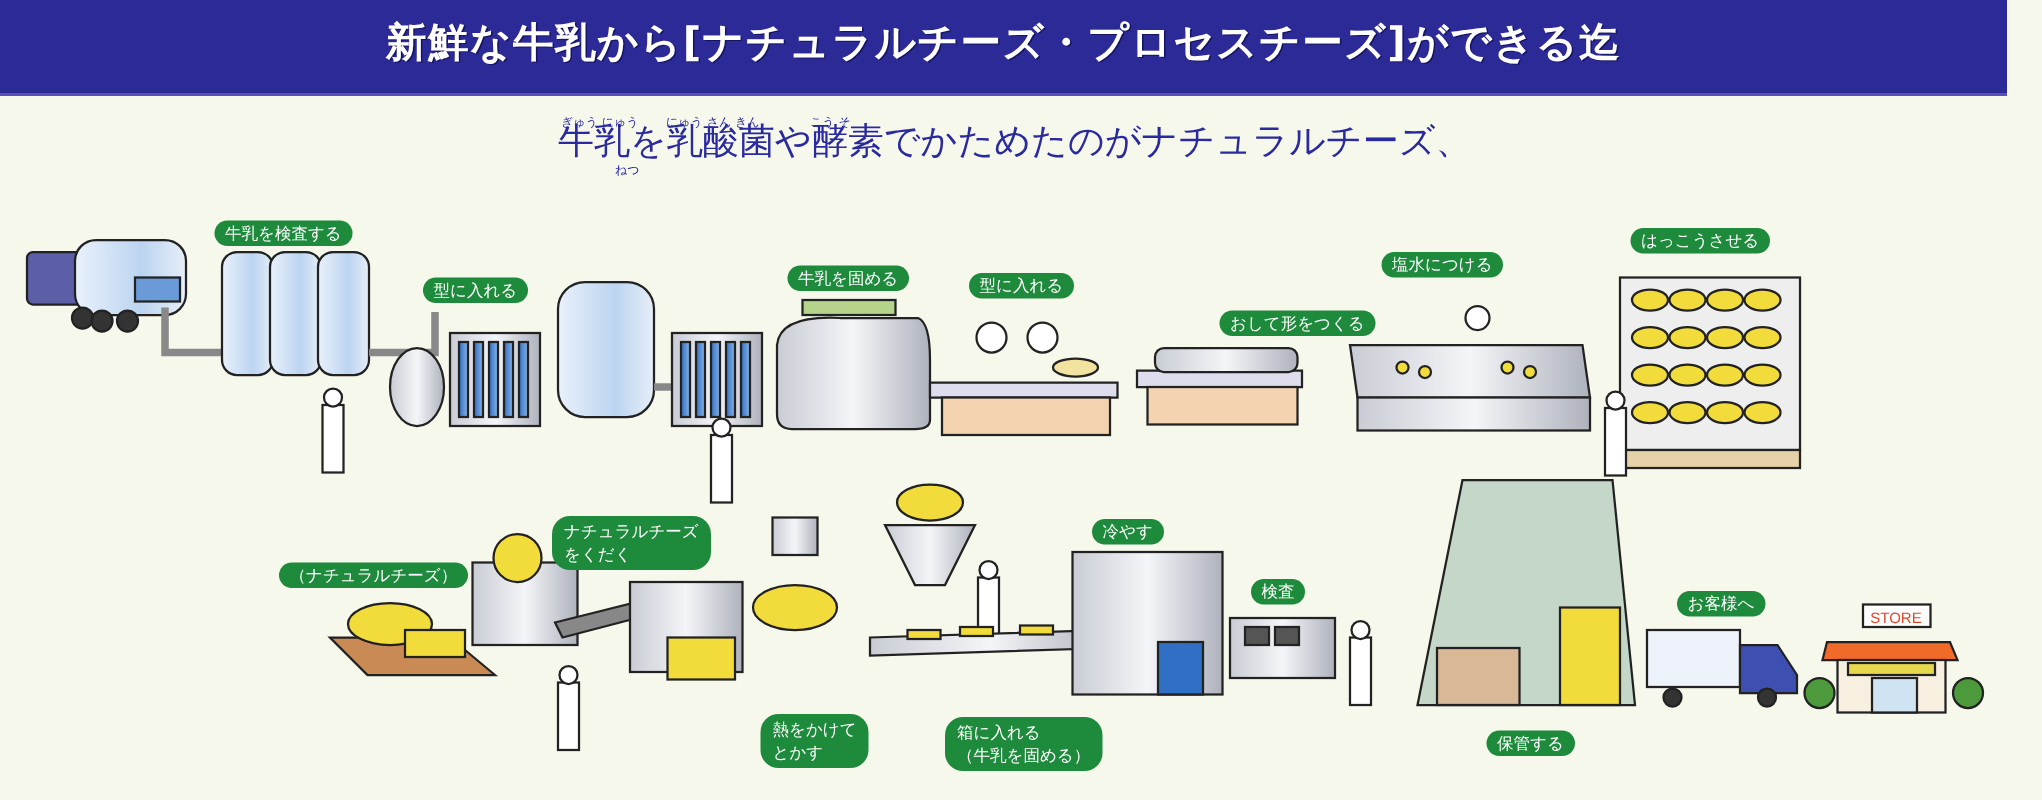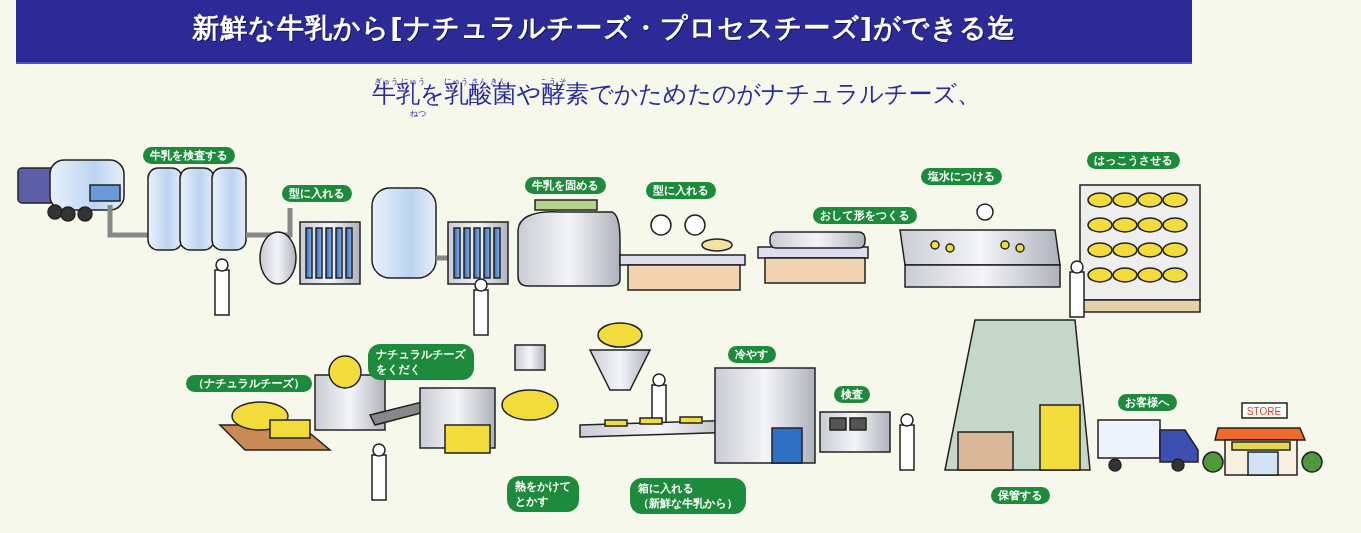--- a/index.html
+++ b/index.html
@@ -1,25 +1,25 @@
 <!DOCTYPE html>
 <html><head>
 <meta charset="utf-8">
 <style>
   html, body { margin:0; padding:0; }
   body { width:1361px; height:533px; background:#f7f8ec; position:relative; overflow:hidden;
          font-family:"DejaVu Sans", sans-serif; }
-  .banner { position:absolute; left:16px; top:0; width:1176px; height:62px; background:#2b2a96;
+  .banner { position:absolute; left:0; top:0; width:1338px; height:62px; background:#2b2a96;
             border-bottom:2px solid #5a4fb8; }
   .banner-title { position:absolute; left:0; width:100%; top:10px; text-align:center; color:#fff;
             font-weight:bold; font-size:27px; letter-spacing:1px; text-shadow:1px 1px 0 #151460; }
   .intro { position:absolute; left:372px; top:80px; color:#2a2aa0; font-size:24px; line-height:28px; }
   .ruby { position:absolute; font-size:8px; color:#2a2aa0; }
   .label { position:absolute; background:#1e8a3c; color:#fff; font-size:11px; border-radius:9px;
-           padding:1px 7px; line-height:15px; white-space:nowrap;font-weight:bold; }
+           padding:1px 7px; line-height:15px; white-space:nowrap; }
   .label.two { border-radius:12px; padding:3px 8px; line-height:15px; white-space:normal; }
   svg.art { position:absolute; left:0; top:0; }
 </style>
 </head>
 <body>
 
 <div class="banner">
   <div class="banner-title">新鮮な牛乳から[ナチュラルチーズ・プロセスチーズ]ができる迄</div>
 </div>
 
@@ -240,18 +240,18 @@
 <div class="label two" style="left:368px;top:344px">
   <div>ナチュラルチーズ</div>
   <div>をくだく</div>
 </div>
 <div class="label two" style="left:507px;top:476px">
   <div>熱をかけて</div>
   <div>とかす</div>
 </div>
 <div class="label two" style="left:630px;top:478px">
   <div>箱に入れる</div>
-  <div>（新鮮な牛乳から）</div>
+  <div>（牛乳を固める）</div>
 </div>
 <div class="label" style="left:728px;top:346px">冷やす</div>
 <div class="label" style="left:834px;top:386px">検査</div>
 <div class="label" style="left:991px;top:487px">保管する</div>
 <div class="label" style="left:1118px;top:394px">お客様へ</div>
 
 </body></html>

